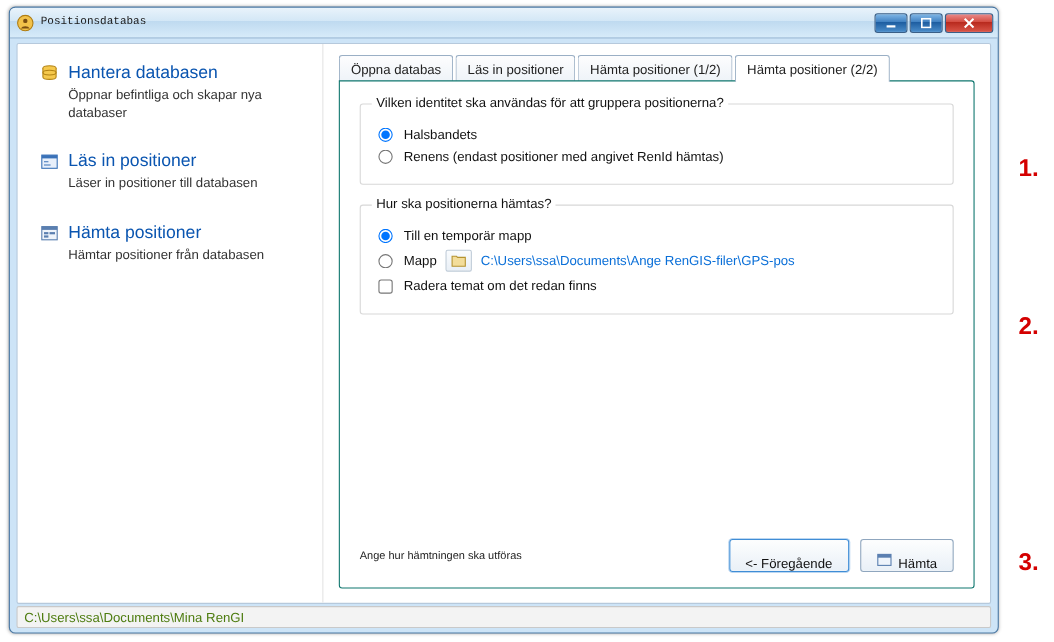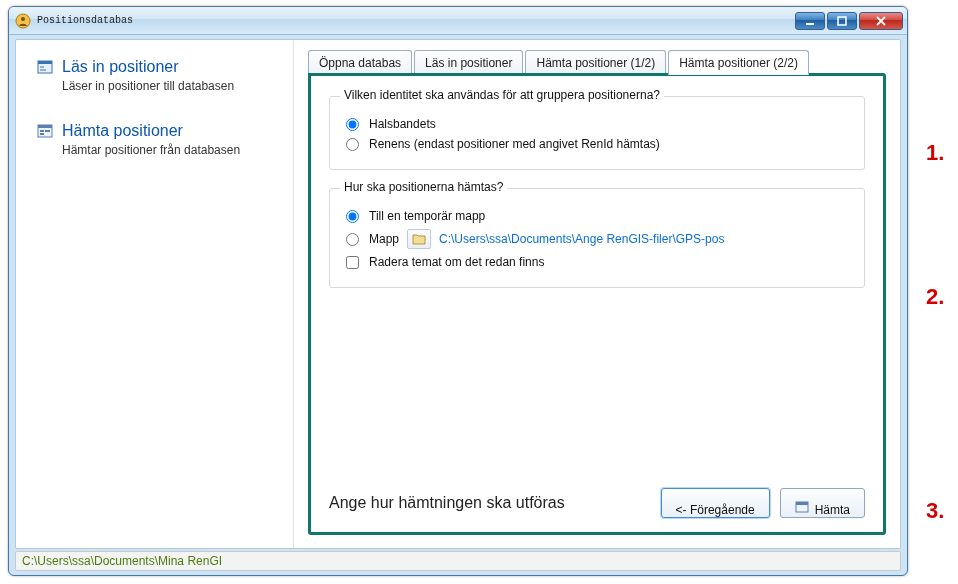--- a/index.html
+++ b/index.html
@@ -122,21 +122,21 @@
     font-size: 12px;
   }
   .tab.active {
     background: #fff;
     position: relative;
     z-index: 2;
     border-bottom: 1px solid #fff;
     margin-bottom: -1px;
   }
   .tabpage {
-    border: 3px solid #0f766e;
+    border: 1px solid #0f766e;
     background: #fff;
     border-radius: 0 3px 3px 3px;
     padding: 20px 18px 14px 18px;
     height: 462px;
     position: relative;
   }
   .group {
     border: 1px solid #d8d8d8;
     border-radius: 3px;
     padding: 14px 14px 12px 14px;
@@ -185,21 +185,21 @@
   .footer-row {
     position: absolute;
     left: 18px; right: 18px; bottom: 14px;
     display: flex;
     align-items: center;
     gap: 10px;
   }
   .footer-row .hint {
     flex: 1;
     color: #222;
-    font-size: 16px;
+    font-size: 10px;
   }
   .btn {
     height: 30px;
     padding: 0 14px;
     border: 1px solid #8fa6be;
     border-radius: 3px;
     background: linear-gradient(#fdfefe,#e9f0f7);
     display: inline-flex;
     align-items: flex-end;
     gap: 6px;
@@ -262,20 +262,33 @@
             <path d="M2 1l8 8M10 1l-8 8" stroke="#fff" stroke-width="1.8"></path>
           </svg>
       </div>
     </div>
   </div>
 
   <div class="client">
     <div class="main-area">
 
       <div class="sidebar">
+        <div class="side-item">
+          <div class="side-title">
+            <span class="side-icon">
+              <svg width="18" height="18" viewBox="0 0 18 18">
+                <ellipse cx="9" cy="4" rx="6" ry="2.2" fill="#f5c84c" stroke="#b48414"></ellipse>
+                <path d="M3 4v8c0 1.2 2.7 2.2 6 2.2s6-1 6-2.2V4" fill="#f5c84c" stroke="#b48414"></path>
+                <ellipse cx="9" cy="8" rx="6" ry="2.2" fill="none" stroke="#b48414"></ellipse>
+              </svg>
+            </span>
+            <span>Hantera databasen</span>
+          </div>
+          <div class="side-desc">Öppnar befintliga och skapar nya databaser</div>
+        </div>
 
         <div class="side-item">
           <div class="side-title">
             <span class="side-icon">
               <svg width="18" height="18" viewBox="0 0 18 18">
                 <rect x="2" y="3" width="14" height="12" fill="#e8f0fb" stroke="#3a72b8"></rect>
                 <rect x="2" y="3" width="14" height="3" fill="#3a72b8"></rect>
                 <path d="M4 9h4M4 12h6" stroke="#3a72b8"></path>
               </svg>
             </span>

